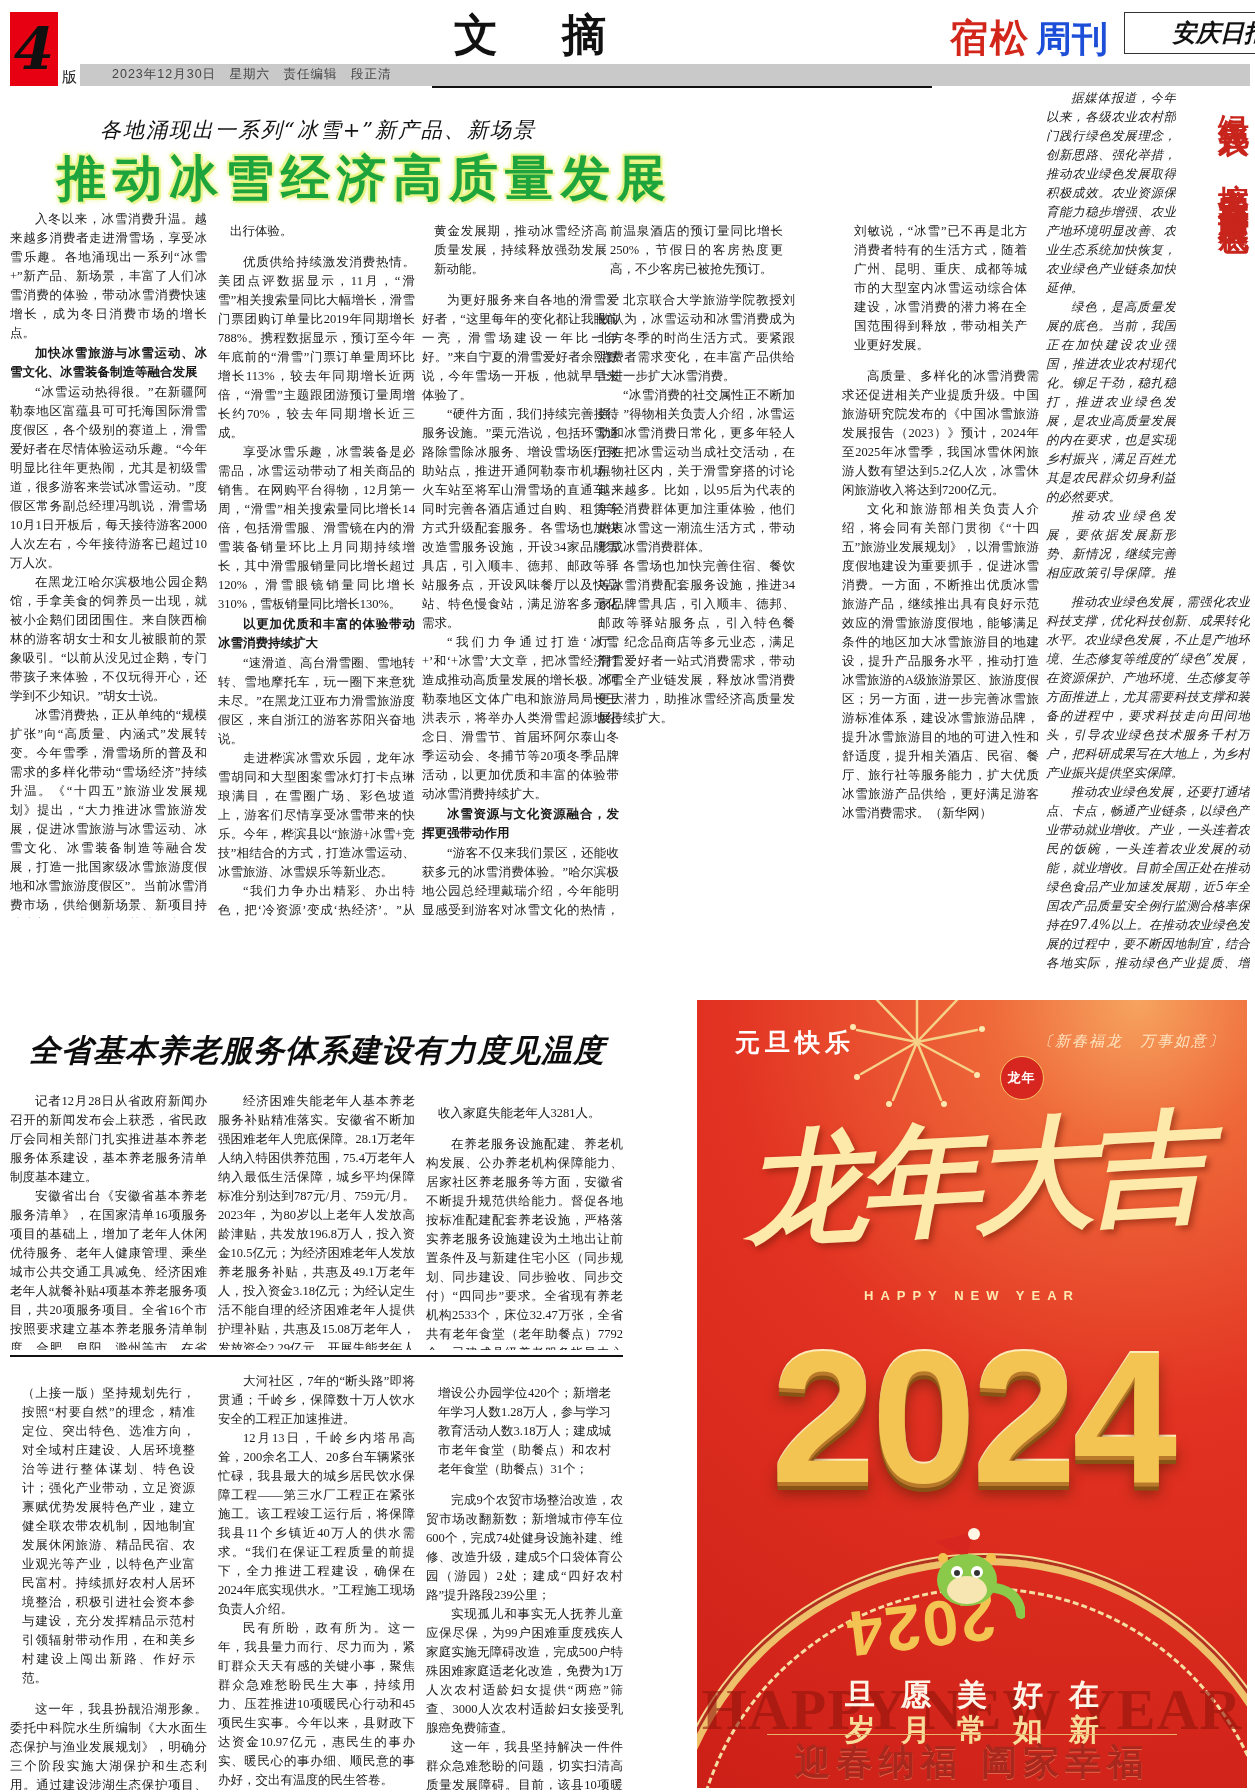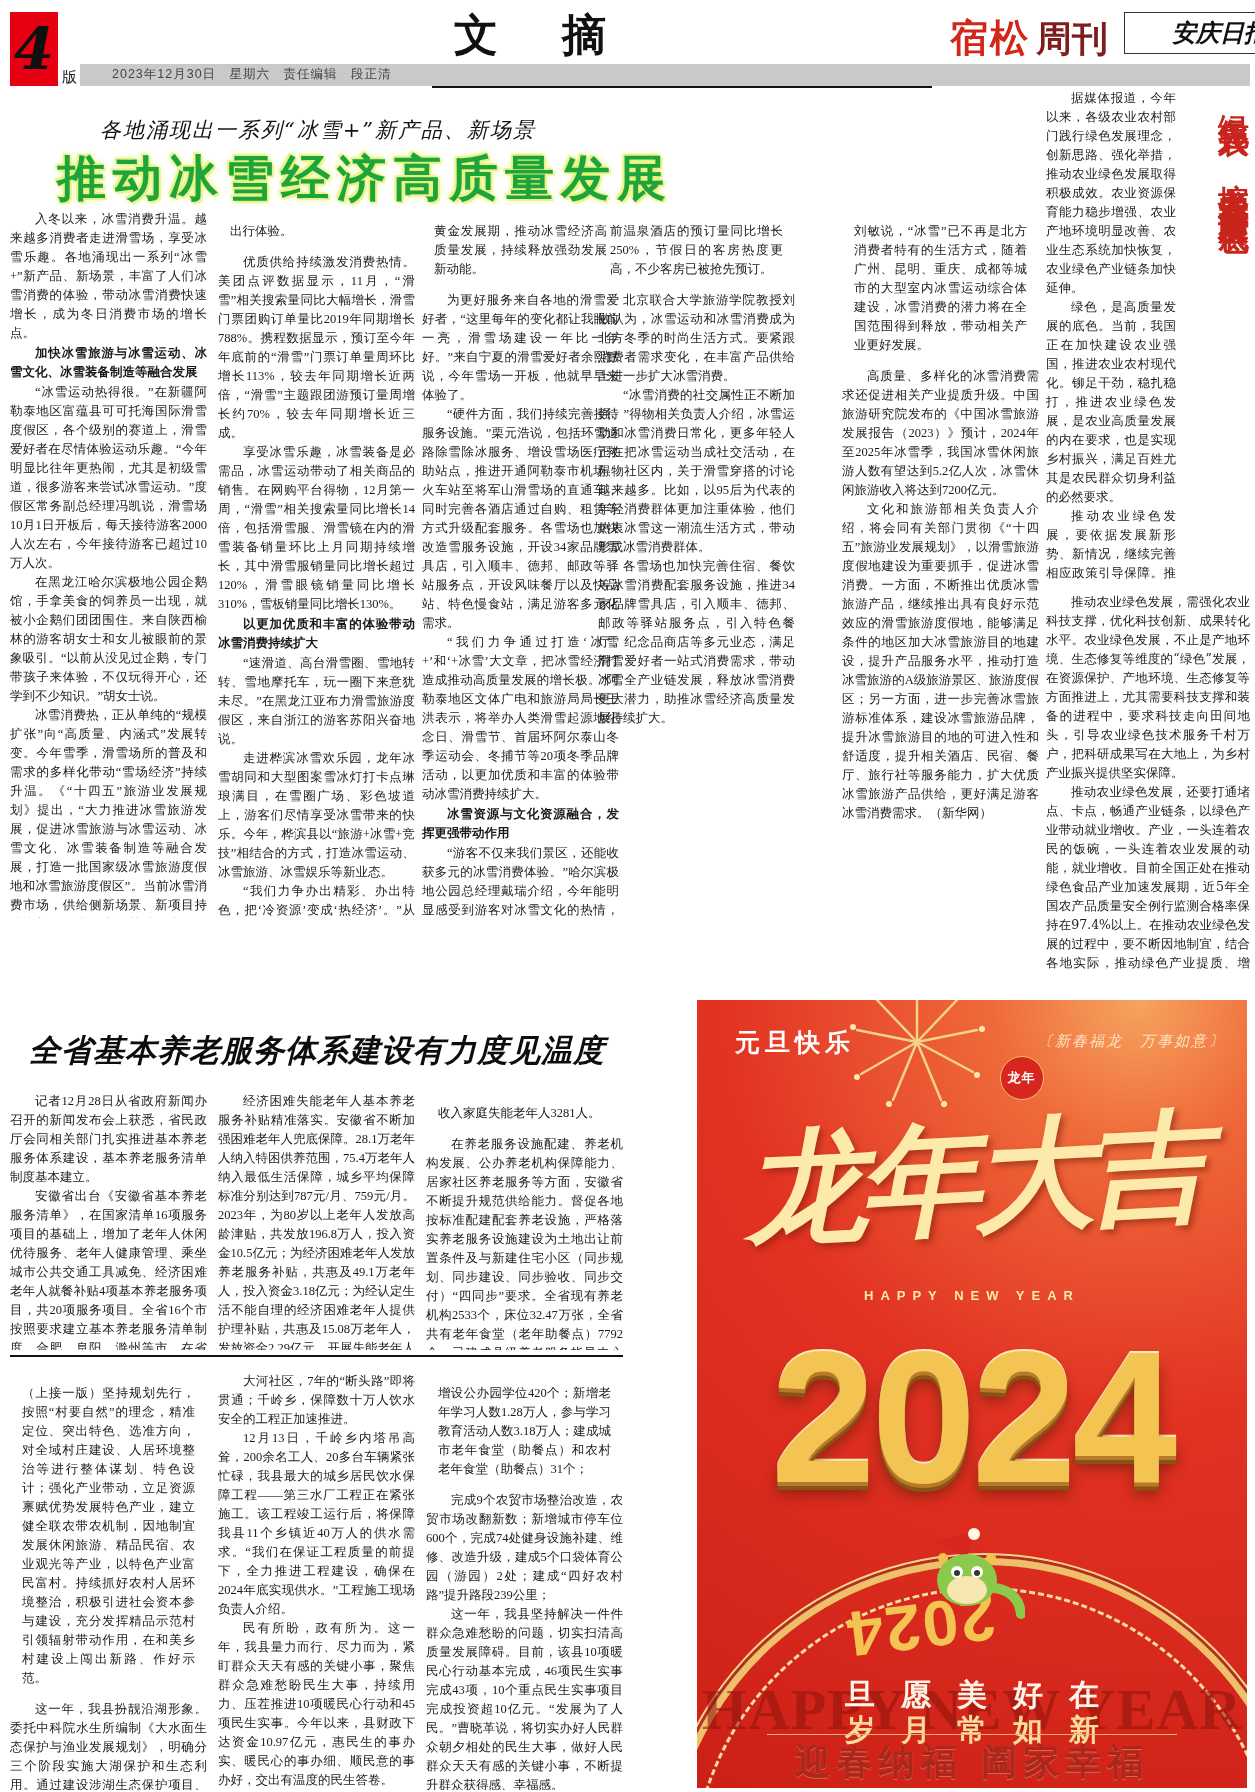--- a/index.html
+++ b/index.html
@@ -10,35 +10,35 @@
              display:flex;align-items:center;justify-content:center;}
   .pgnum{font:italic 900 58px "DejaVu Serif",serif;color:#101010;}
   .ban{position:absolute;left:62px;top:68px;font:15px "Liberation Sans",sans-serif;color:#222;}
   .datebar{position:absolute;left:80px;top:64px;width:1170px;height:22px;background:#c9c9c9;}
   .dateline{position:absolute;left:112px;top:66px;font:12.5px "Liberation Sans",sans-serif;color:#444;letter-spacing:1px;}
   .section-title{position:absolute;left:420px;top:6px;width:220px;text-align:center;
                  font:bold 44px "Liberation Sans",sans-serif;color:#111;letter-spacing:26px;text-indent:26px;}
   .section-underline{position:absolute;left:432px;top:86px;width:500px;height:2px;background:#111;}
   .masthead{position:absolute;left:950px;top:12px;height:52px;display:flex;align-items:flex-end;}
   .mh-red{font:bold 38px "DejaVu Serif",serif;color:#d2261b;letter-spacing:2px;}
-  .mh-black{font:bold 36px "Liberation Sans",sans-serif;color:#7f1d1d;margin-left:6px;}
+  .mh-black{font:bold 36px "Liberation Sans",sans-serif;color:#1d4ed8;margin-left:6px;}
   .paper-logo{position:absolute;left:1124px;top:12px;width:118px;height:40px;border:1px solid #333;
               display:flex;align-items:center;justify-content:center;
               font:italic bold 24px "DejaVu Serif",serif;color:#111;padding-left:36px;}
   
   .a1-kicker{position:absolute;left:100px;top:116px;font:italic 21px "DejaVu Serif",serif;color:#111;letter-spacing:2px;}
   .a1-headline{position:absolute;left:10px;top:146px;width:710px;text-align:center;
                font:900 49px "Liberation Sans",sans-serif;color:#1ea43c;letter-spacing:7px;
                text-shadow:0 0 3px #e4f274,0 0 7px #e4f274,2px 2px 0 #edf59a,-2px -2px 0 #edf59a;}
   .col{position:absolute;width:197px;font-size:12.5px;line-height:1.52;text-align:justify;overflow:hidden;}
   .para{text-indent:2em;margin:0;}
   .cont{text-indent:0;margin:12px;}
   .sub-head{font-family:"Liberation Sans","DejaVu Sans",sans-serif;font-weight:bold;text-indent:2em;margin:1px 0;}
   
-  .kaiti{font-family:"DejaVu Serif",serif;}
+  .kaiti{font-style:italic;font-family:"DejaVu Serif",serif;}
   .v-title{position:absolute;left:1184px;top:90px;width:66px;height:900px;writing-mode:vertical-rl;
            font:bold 31px "DejaVu Serif",serif;color:#c8251d;line-height:1.05;letter-spacing:4px;}
   .v-seg2{margin-top:38px;}
   
   .a2-headline{position:absolute;left:12px;top:1030px;width:610px;text-align:center;
                font:italic bold 31px "DejaVu Serif",serif;color:#0d0d0d;letter-spacing:1px;}
   .rule{position:absolute;left:10px;top:1355px;width:613px;height:2px;background:#111;}
   
   .poster{position:absolute;left:697px;top:1000px;width:550px;height:788px;overflow:hidden;
           background:radial-gradient(circle at 80% 0%,#f6a45f 0%,#ef6a3a 16%,#e23222 46%,#cc1f17 100%);}
@@ -161,20 +161,21 @@
       <div class="para">这一年，我县扮靓沿湖形象。委托中科院水生所编制《大水面生态保护与渔业发展规划》，明确分三个阶段实施大湖保护和生态利用。通过建设涉湖生态保护项目、环湖公路、龙湖大桥，开展污水治理、湖底清淤疏浚等项目，最终形成生态产业化、产业生态化的保护和利用格局。根据测算，三个阶段累计需要投资超过300亿元。</div>
     </div>
   <div class="col" style="left:218px;top:1372px;height:418px">
       <div class="para">大河社区，7年的“断头路”即将贯通；千岭乡，保障数十万人饮水安全的工程正加速推进。</div>
       <div class="para">12月13日，千岭乡内塔吊高耸，200余名工人、20多台车辆紧张忙碌，我县最大的城乡居民饮水保障工程——第三水厂工程正在紧张施工。该工程竣工运行后，将保障我县11个乡镇近40万人的供水需求。“我们在保证工程质量的前提下，全力推进工程建设，确保在2024年底实现供水。”工程施工现场负责人介绍。</div>
       <div class="para">民有所盼，政有所为。这一年，我县量力而行、尽力而为，紧盯群众天天有感的关键小事，聚焦群众急难愁盼民生大事，持续用力、压茬推进10项暖民心行动和45项民生实事。今年以来，县财政下达资金10.97亿元，惠民生的事办实、暖民心的事办细、顺民意的事办好，交出有温度的民生答卷。</div>
     </div>
   <div class="col" style="left:426px;top:1372px;height:418px">
       <div class="cont">增设公办园学位420个；新增老年学习人数1.28万人，参与学习教育活动人数3.18万人；建成城市老年食堂（助餐点）和农村老年食堂（助餐点）31个；</div>
       <div class="para">完成9个农贸市场整治改造，农贸市场改翻新数；新增城市停车位600个，完成74处健身设施补建、维修、改造升级，建成5个口袋体育公园（游园）2处；建成“四好农村路”提升路段239公里；</div>
+      <div class="para">实现孤儿和事实无人抚养儿童应保尽保，为99户困难重度残疾人家庭实施无障碍改造，完成500户特殊困难家庭适老化改造，免费为1万人次农村适龄妇女提供“两癌”筛查、3000人次农村适龄妇女接受乳腺癌免费筛查。</div>
       <div class="para">这一年，我县坚持解决一件件群众急难愁盼的问题，切实扫清高质量发展障碍。目前，该县10项暖民心行动基本完成，46项民生实事完成43项，10个重点民生实事项目完成投资超10亿元。“发展为了人民。”曹晓革说，将切实办好人民群众朝夕相处的民生大事，做好人民群众天天有感的关键小事，不断提升群众获得感、幸福感。</div>
     </div>
 
   <div class="poster">
     <svg class="fw" style="left:120px;top:-18px" width="200" height="140" viewBox="0 0 200 140">
       <g stroke="#f6d289" stroke-width="2.5" stroke-linecap="round">
         <line x1="100" y1="60" x2="100" y2="6"></line>
           <line x1="100" y1="60" x2="140" y2="18"></line>
         <line x1="100" y1="60" x2="160" y2="48"></line>
           <line x1="100" y1="60" x2="156" y2="90"></line>

